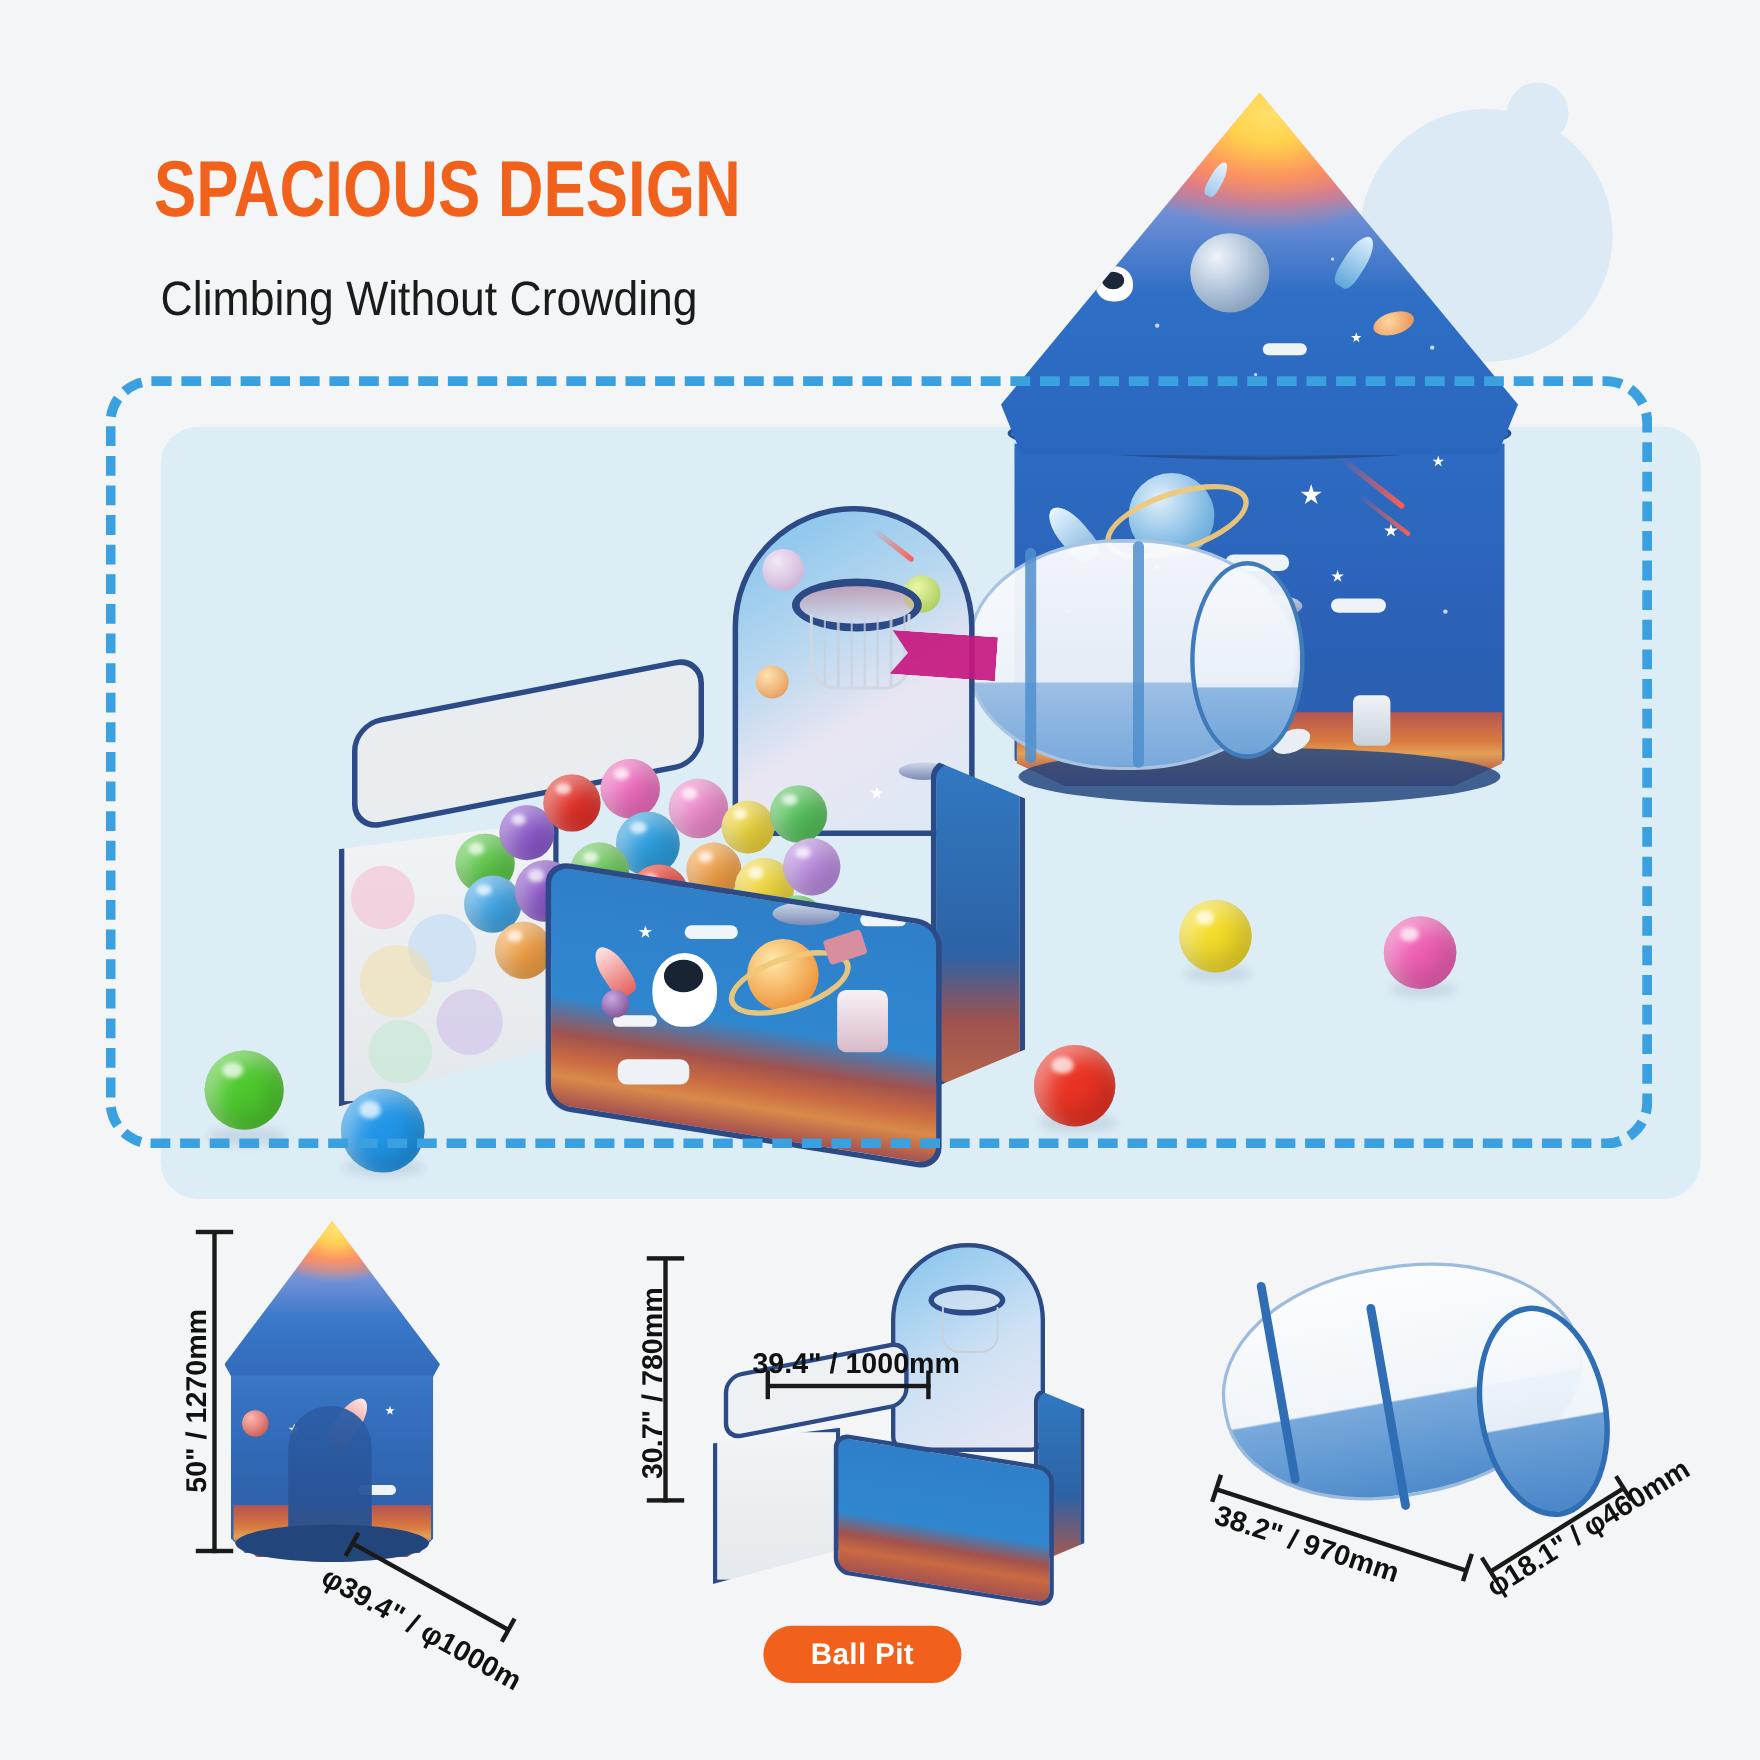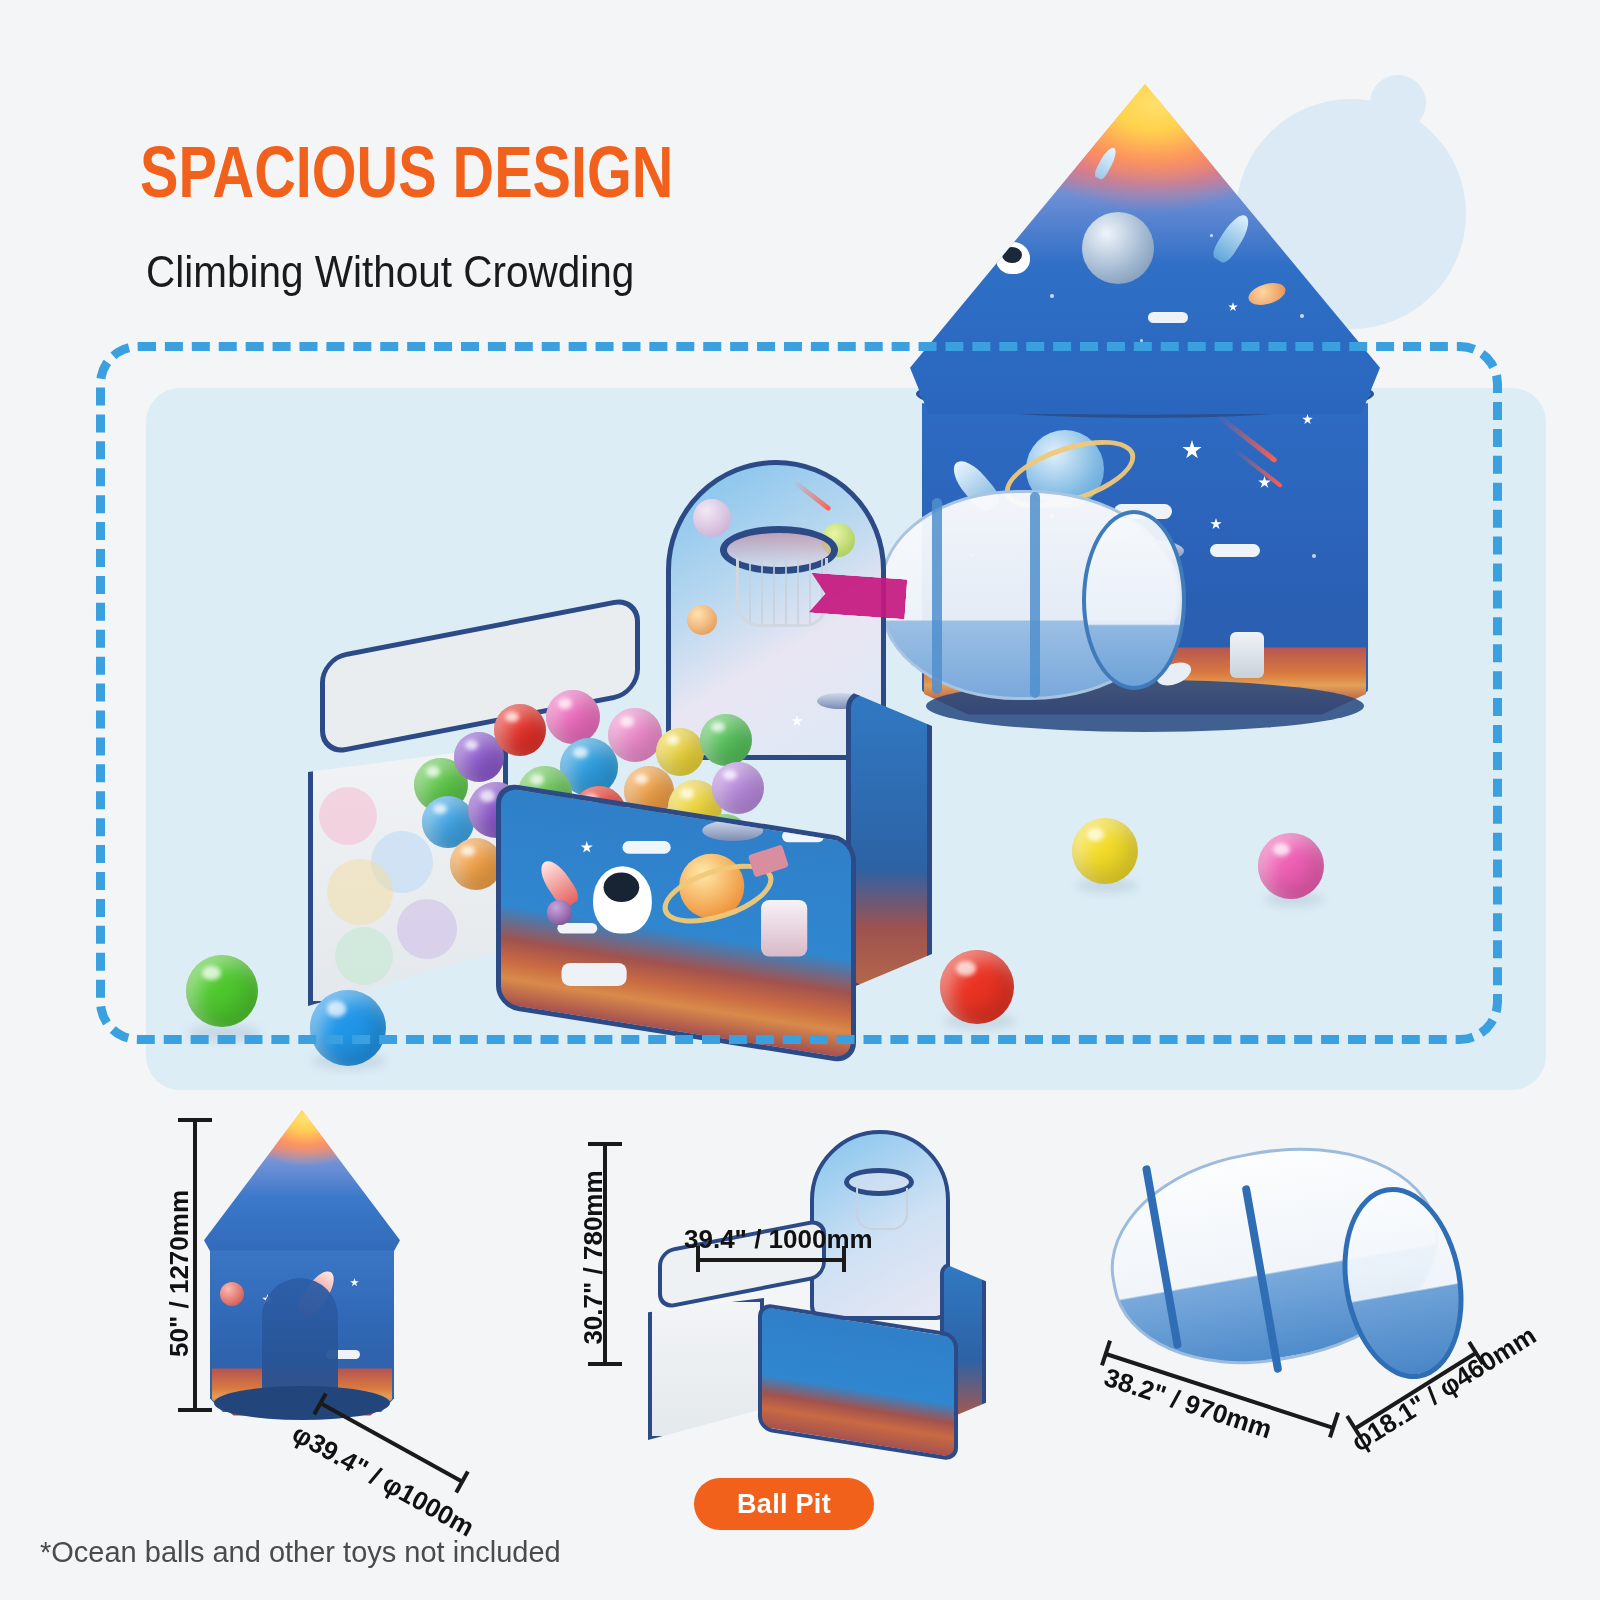--- a/index.html
+++ b/index.html
@@ -462,15 +462,14 @@
     <div class="dim-text" style="left:10px;top:222px;font-size:26px;transform:rotate(18deg);transform-origin:left top;">38.2" / 970mm</div>
 
     <div class="dim-line" style="left:256px;top:286px;width:140px;height:4px;transform:rotate(-32deg);transform-origin:left center;"></div>
     <div class="dim-cap" style="left:252px;top:274px;width:4px;height:26px;transform:rotate(-32deg);"></div>
     <div class="dim-cap" style="left:374px;top:200px;width:4px;height:26px;transform:rotate(-32deg);"></div>
     <div class="dim-text" style="left:246px;top:292px;font-size:26px;transform:rotate(-32deg);transform-origin:left top;">φ18.1" / φ460mm</div>
   </div>
 
   <div class="badge" id="badge-ballpit">Ball Pit</div>
 
-  <div id="footnote">*Ocean balls and other toys not included</div>
 
 </div>
 
 </body></html>

